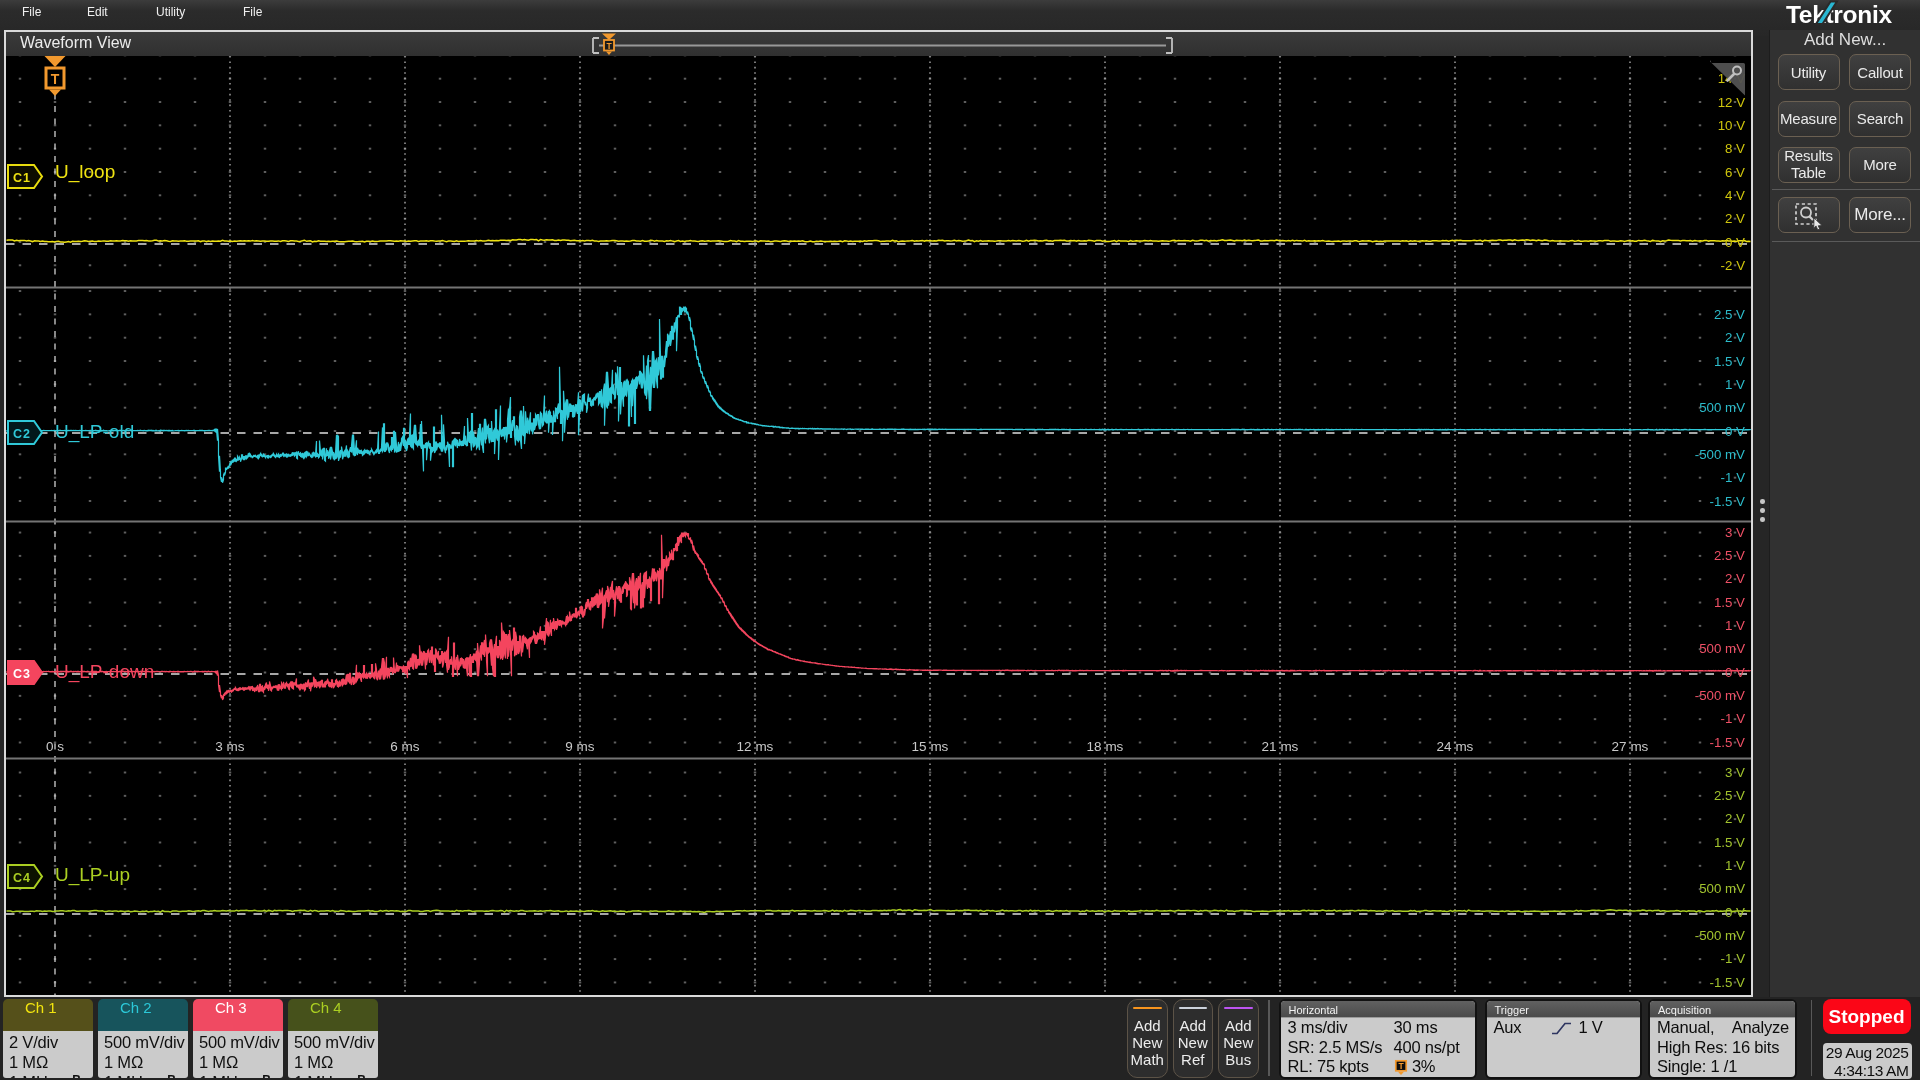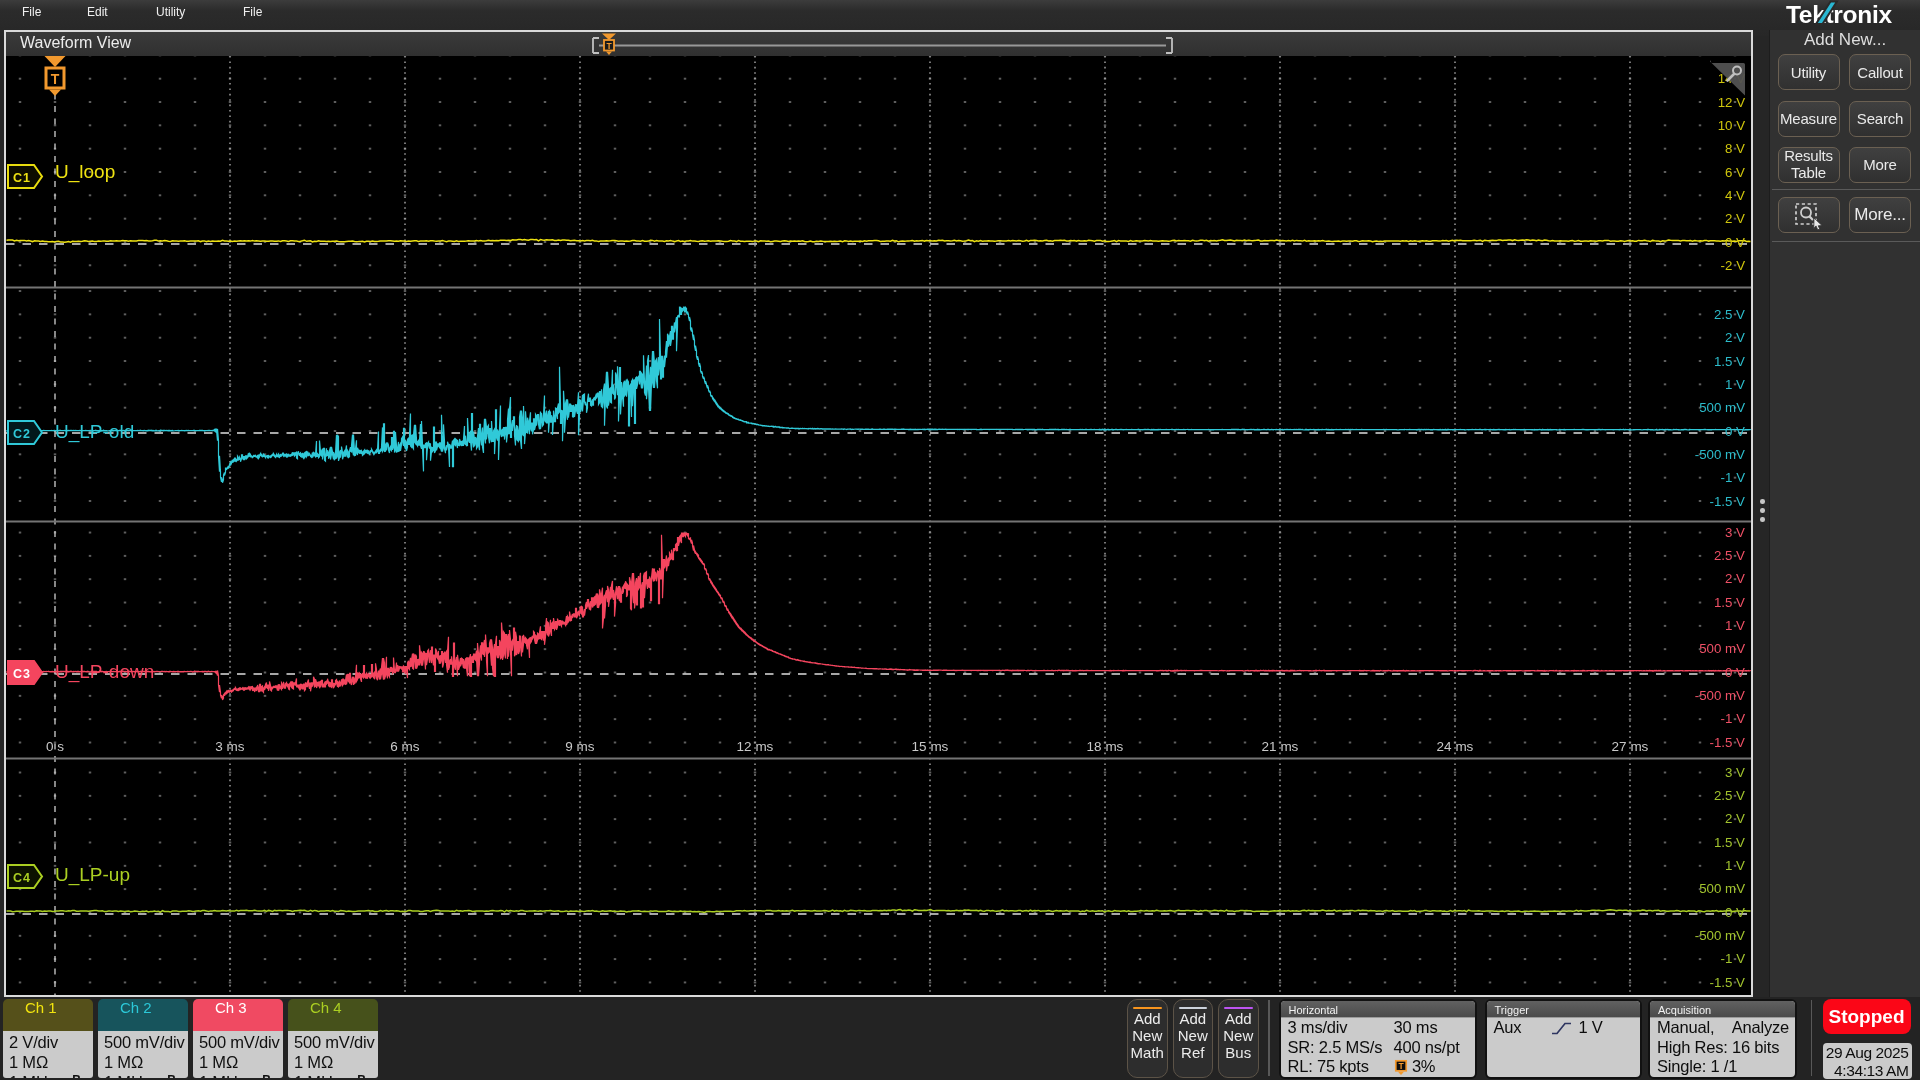--- a/index.html
+++ b/index.html
@@ -31,21 +31,21 @@
 .rsep{position:absolute;left:1772px;width:148px;height:1px;background:#5a5a5a}
 .bbar{position:absolute;left:0;top:997px;width:1920px;height:83px;background:#232323}
 .chb{position:absolute;top:999px;width:90px;height:79px;border-radius:5px 5px 3px 3px;overflow:hidden}
 .chh{height:32px;font-size:15px;padding-left:22px;line-height:18.5px}
 .chbody{height:60.5px;background:#cbcbcb;color:#101010;font-size:16.5px;line-height:20px;
  padding:1px 0 0 6px;letter-spacing:-0.2px;position:relative}
 .bw{position:absolute;right:5px;bottom:2px;font-size:12px;font-weight:bold;line-height:12px}
 .bw span{font-size:8px;vertical-align:-2px}
 .addb{position:absolute;top:998.5px;width:40.5px;height:79px;border:1.5px solid #5c5347;
  border-radius:10px;background:#2d2d2d;color:#ececec;font-size:15px;line-height:17px;
- text-align:center;padding-top:10px;position:absolute}
+ text-align:center;padding-top:17px;position:absolute}
 .addb .cl{position:absolute;top:7px;left:5px;right:5px;height:2.5px;border-radius:1.5px}
 .vsep{position:absolute;top:1000px;width:1.5px;height:76px;background:#585858}
 .panel{position:absolute;top:999px;height:80px;border:2px solid #111;border-radius:6px;
  background:#cbcbcb;overflow:hidden}
 .phead{height:17px;background:linear-gradient(#616161,#4a4a4a);color:#f2f2f2;
  font-size:11px;line-height:19px;padding-left:8px;border-bottom:1px solid #9a9a9a}
 .pbody{position:relative;color:#0d0d0d;font-size:16.5px}
 .prow{position:relative;height:19.7px;line-height:19.7px;padding-left:7px;letter-spacing:-0.2px}
 .prow .c2{position:absolute;top:0}
 .prow.flex{display:flex;justify-content:space-between;padding-right:6px}

